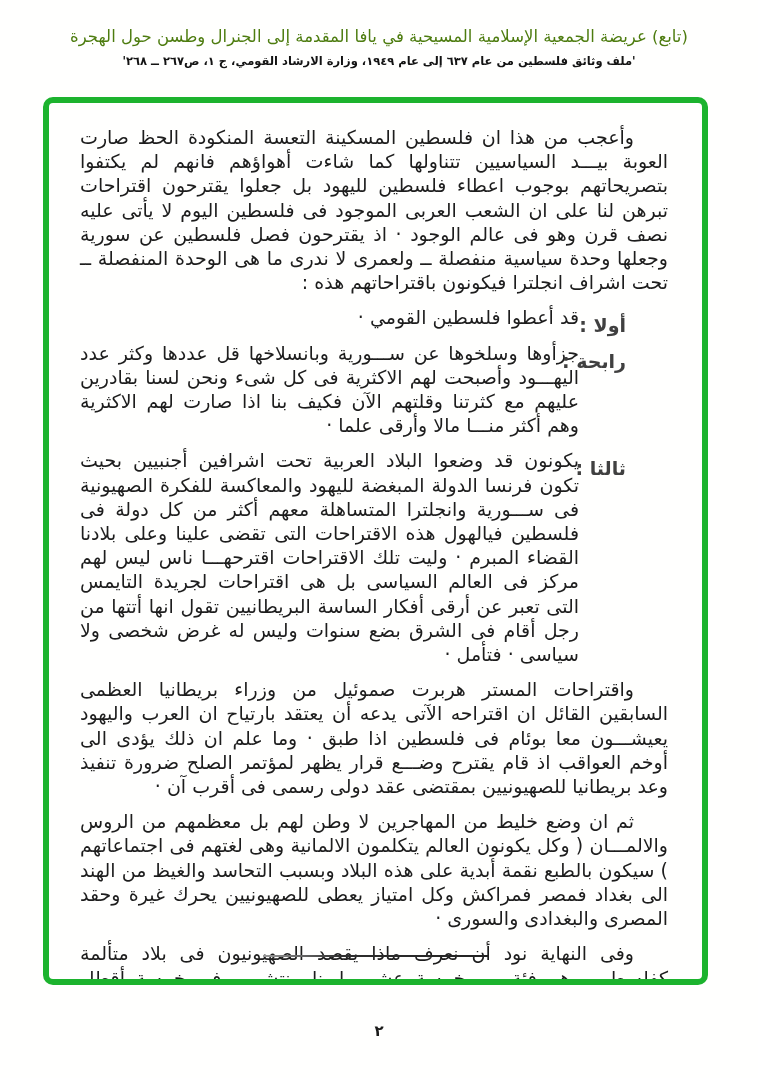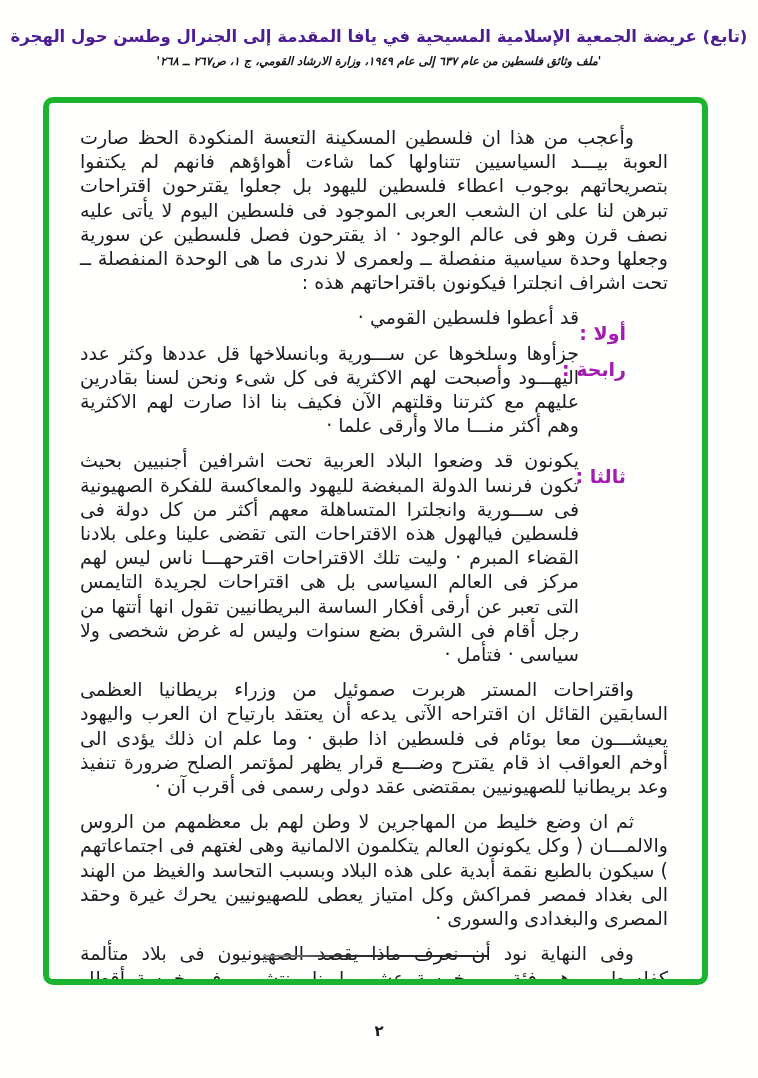--- a/index.html
+++ b/index.html
@@ -18,30 +18,29 @@
   .header {
     position: absolute;
     top: 26px;
     left: 0;
     right: 0;
     text-align: center;
     direction: rtl;
   }
   .header .title {
     font-size: 16.5px;
-    font-weight: 700;
-    color: #4c1d95;
+    font-weight: 400;
+    color: #4d7c0f;
     line-height: 22px;
   }
   .header .source {
     font-size: 11.5px;
     font-weight: 700;
     color: #131313;
     margin-top: 6px;
-    font-style: italic;
   }
   .frame {
     position: absolute;
     left: 43px;
     top: 97px;
     width: 665px;
     height: 888px;
     box-sizing: border-box;
     border: 6px solid #1cb32e;
     border-radius: 10px;
@@ -61,24 +60,24 @@
     margin: 0 0 11px 0;
   }
   .doc .clause {
     position: relative;
     padding-right: 89px;
     margin: 0 0 11px 0;
   }
   .doc .clause .term {
     position: absolute;
     right: 42px;
-    top: 16px;
+    top: 8px;
     font-weight: 700;
     white-space: nowrap;
-    color: #a21caf;
+    color: #404040;
   }
   .divider {
     position: absolute;
     bottom: 22px;
     left: 50%;
     margin-left: -113px;
     width: 226px;
     height: 2px;
     background: linear-gradient(to right, #9a9a9a, #2e2e2e 35%, #222222);
   }

